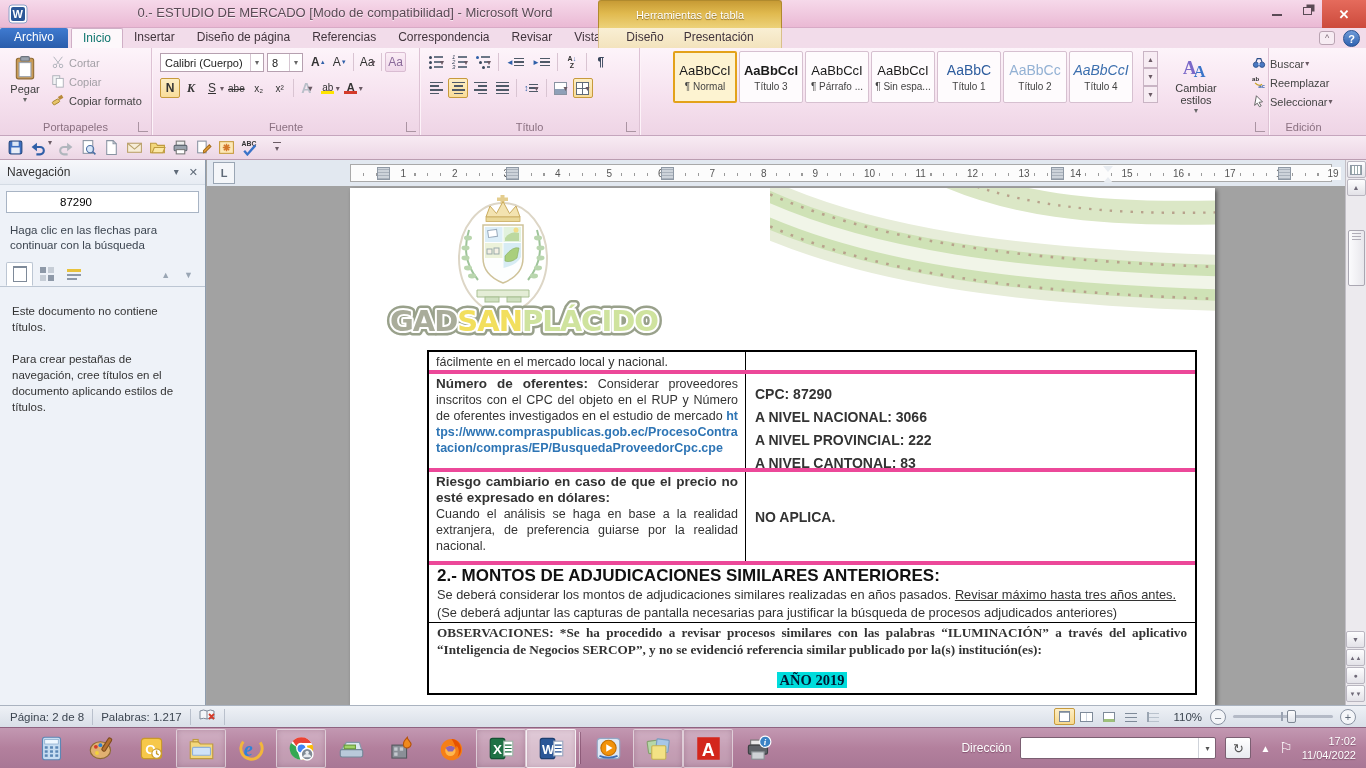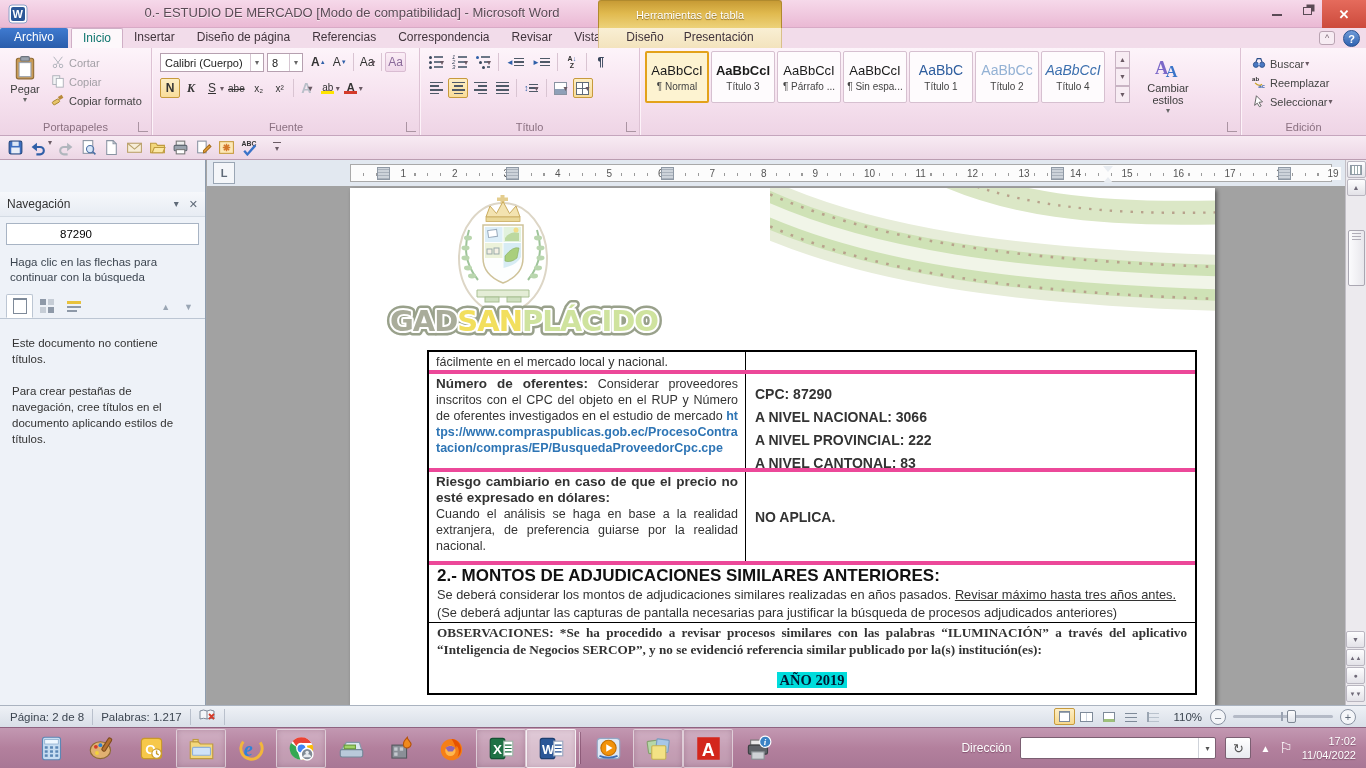--- a/index.html
+++ b/index.html
@@ -5,21 +5,21 @@
   * { box-sizing: border-box; margin:0; padding:0; }
   html,body { width:1366px; height:768px; overflow:hidden; }
   body { font-family:"Liberation Sans",sans-serif; position:relative; background:#a5a5a5; font-size:12px; color:#333; }
   .abs { position:absolute; }
 
   
   #titlebar { position:absolute; left:0; top:0; width:1366px; height:28px;
     background:linear-gradient(180deg,#f6d9ea 0%,#efc6dd 60%,#eab9d4 100%);
     border-bottom:1px solid #d8aac6; }
   #titlebar .wicon { position:absolute; left:8px; top:4px; width:20px; height:20px; }
-  #titlebar .ttext { position:absolute; left:112px; top:5px; width:480px; text-align:center;
+  #titlebar .ttext { position:absolute; left:105px; top:5px; width:480px; text-align:center;
     font-size:13px; color:#5a4a55; text-shadow:0 1px 0 #fbeaf3; white-space:nowrap; }
   .ctxhdr { position:absolute; left:598px; top:0; width:184px; height:28px; text-align:center;
     line-height:28px; font-size:11px; color:#fff; text-shadow:0 1px 1px #8a6a20;
     background:linear-gradient(180deg,#c79b35 0%,#e0b94e 45%,#edd27a 100%);
     border-radius:3px 3px 0 0; border:1px solid #b08a2e; border-bottom:none; }
   .winbtns { position:absolute; right:0; top:0; height:28px; display:flex; }
   .wb { width:30px; height:22px; display:flex; align-items:center; justify-content:center;
     color:#6a5a64; font-size:12px; }
   .wb .minbar { width:10px; height:2px; background:#5a4a55; margin-top:8px; }
   .wb .restsq { width:9px; height:8px; border:1.5px solid #5a4a55; box-shadow:3px -3px 0 -0.5px #5a4a55; }
@@ -94,21 +94,21 @@
     background:linear-gradient(180deg,#f8ebf3,#ecd6e5); border-bottom:1px solid #bb9db1;
     display:flex; align-items:center; padding-left:5px; gap:3px; }
   .qbtn { width:20px; height:20px; display:flex; align-items:center; justify-content:center; border-radius:2px; }
   .qdd { font-size:8px; color:#6a5a64; margin-left:-3px; }
   .qcust { margin-left:8px; width:14px; display:flex; flex-direction:column; align-items:center; color:#6a5a64; font-size:8px; }
   .qcust .bar { width:8px; height:1.5px; background:#6a5a64; margin-bottom:1px; }
 
   
   #navpane { position:absolute; left:0; top:160px; width:206px; height:545px; background:#eef2f8; border-right:1px solid #8e9dae; }
   #nav-head { height:25px; display:flex; align-items:center; padding:0 7px; font-size:12px; color:#333;
-    background:linear-gradient(180deg,#f6f8fb,#e7ecf3); border-bottom:1px solid #d4dbe4;margin-top:32px; }
+    background:linear-gradient(180deg,#f6f8fb,#e7ecf3); border-bottom:1px solid #d4dbe4; }
   #nav-head .hctl { margin-left:auto; display:flex; gap:10px; color:#5f6a78; font-size:10px; }
   #nav-search { margin:6px; height:22px; background:#fff; border:1px solid #a8b4c4; display:flex; align-items:center;padding-left:48px; }
   #nav-search input { flex:1; border:none; outline:none; font-size:11.5px; padding:0 5px; font-family:inherit; background:transparent; }
   #nav-search .sx { color:#3a66b0; font-size:11px; font-weight:bold; padding:0 5px; }
   #nav-search .sdd { border-left:1px solid #c8d0dc; color:#5f6a78; font-size:8px; padding:0 5px; height:100%; display:flex; align-items:center; }
   #nav-hint { padding:4px 10px 8px; font-size:11.5px; color:#3c4550; line-height:15px; width:190px; }
   #nav-tabs { display:flex; align-items:flex-end; padding:0 6px; height:26px; border-bottom:1px solid #bcc6d3; }
   .ntab { width:27px; height:24px; display:flex; align-items:center; justify-content:center; border-radius:2px 2px 0 0; }
   .ntab.active { background:#fff; border:1px solid #bcc6d3; border-bottom:1px solid #fff; }
   .navarrows { margin-left:auto; display:flex; gap:14px; padding:0 6px 6px 0; color:#9aa6b4; font-size:9px; }
@@ -476,21 +476,21 @@
         </span>
       <span class="fbtn on">
           <span class="gridico"></span>
           <span class="qdd">▾</span>
         </span>
     </div>
     <div class="rglabel">Título</div>
     <div class="launcher"></div>
   </div>
 
-  <div class="rgroup" style="left:640px;width:601px">
+  <div class="rgroup" style="left:668px;width:601px">
     <div id="styles-gallery">
         <div class="stycard selected">
           <span class="stypre plain">AaBbCcI</span>
           <span class="stylab">¶ Normal</span>
         </div>
         <div class="stycard">
           <span class="stypre bold">AaBbCcl</span>
           <span class="stylab">Título 3</span>
         </div>
         <div class="stycard">

